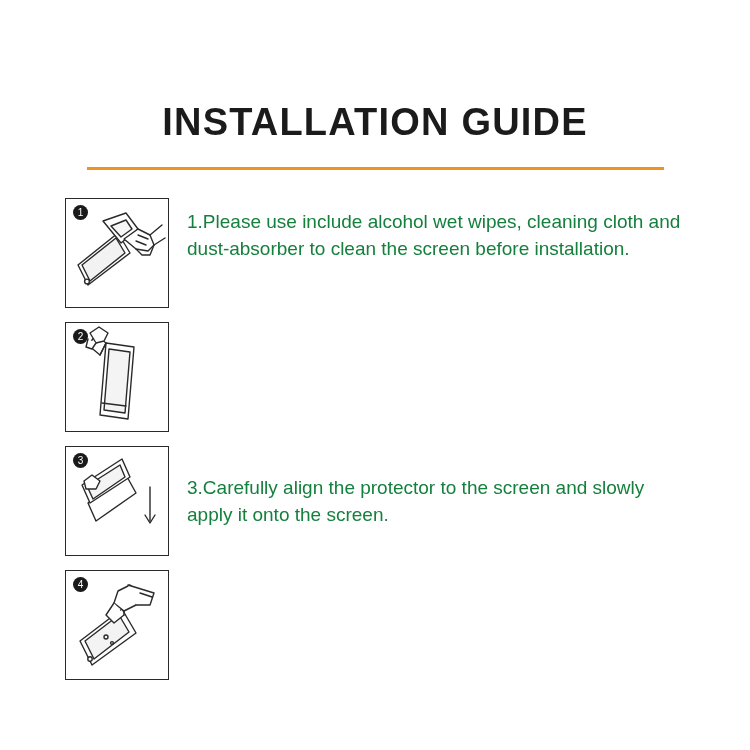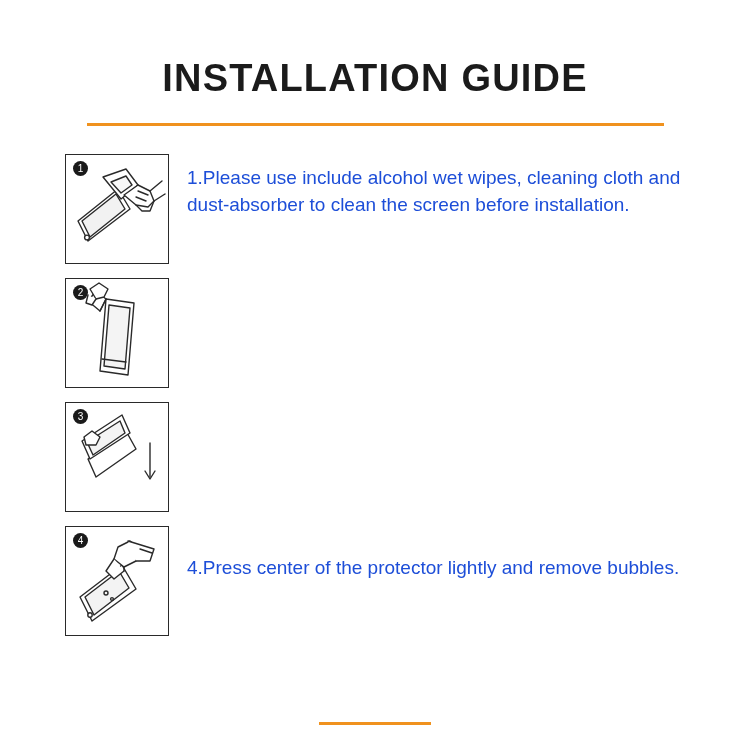--- a/index.html
+++ b/index.html
@@ -21,20 +21,21 @@
     padding: 0;
   }
   .title {
     text-align: center;
     font-size: 38px;
     font-weight: bold;
     letter-spacing: 1.2px;
     color: #1b1b1b;
     padding-top: 58px;
     line-height: 1.1;
+    margin-top: 44px;
   }
   .divider {
     margin: 23px auto 0 auto;
     width: 577px;
     height: 3px;
     background: #f0921e;
   }
   .steps {
     margin: 0 auto;
     width: 620px;
@@ -74,21 +75,21 @@
     position: absolute;
     left: 0;
     top: 0;
   }
   .step-text {
     flex: 1 1 auto;
     padding-left: 18px;
     padding-top: 12px;
     font-size: 19px;
     line-height: 1.45;
-    color: #1d4ed8;
+    color: #15803d;
   }
   .step-text .num {
     
   }
   .step-1 .step-text { padding-top: 10px; }
   .step-2 .step-text { padding-top: 30px; }
   .step-3 .step-text { padding-top: 28px; }
   .step-4 .step-text { padding-top: 28px; }
 
   .footer-rule {
@@ -172,20 +173,23 @@
             <path d="M24 56 L16 38 L56 12 L64 30 Z" fill="#ffffff"></path>
             <path d="M27 52 L21 39 L54 18 L59 30 Z" fill="#f4f4f4"></path>
 
             <path d="M18 34 L26 28 L34 34 L30 42 L20 42 Z" fill="#ffffff"></path>
 
             <path d="M84 40 L84 74"></path>
             <path d="M79 68 L84 76 L89 68"></path>
           </g>
         </svg>
       </div>
+      <div class="step-text">
+        <span class="num">3.</span><span>Carefully align the protector to  the screen and slowly apply it onto the screen.</span>
+      </div>
     </div>
 
     <div class="step step-4">
       <div class="thumb">
         <div class="badge">4</div>
         <svg width="104" height="110" viewBox="0 0 104 110">
           <g fill="none" stroke="#2a2a2a" stroke-width="1.4" stroke-linejoin="round" stroke-linecap="round">
 
             <path d="M26 94 L14 70 L56 38 L70 62 Z" fill="#ffffff"></path>
             <path d="M28 88 L19 70 L53 44 L63 61 Z" fill="#f3f3f3"></path>
@@ -196,21 +200,18 @@
             <path d="M58 40 L58 44"></path>
 
             <path d="M62 14 L88 22 L84 34 L70 34" fill="#ffffff"></path>
             <path d="M74 22 L86 26"></path>
 
             <circle cx="40" cy="66" r="2"></circle>
             <circle cx="46" cy="72" r="1.4"></circle>
           </g>
         </svg>
       </div>
-      <div class="step-text">
-        <span class="num">4.</span><span>Press center of the protector lightly and remove bubbles.</span>
-      </div>
     </div>
 
   </div>
 
   <div class="footer-rule"></div>
 </div>
 
 </body></html>

